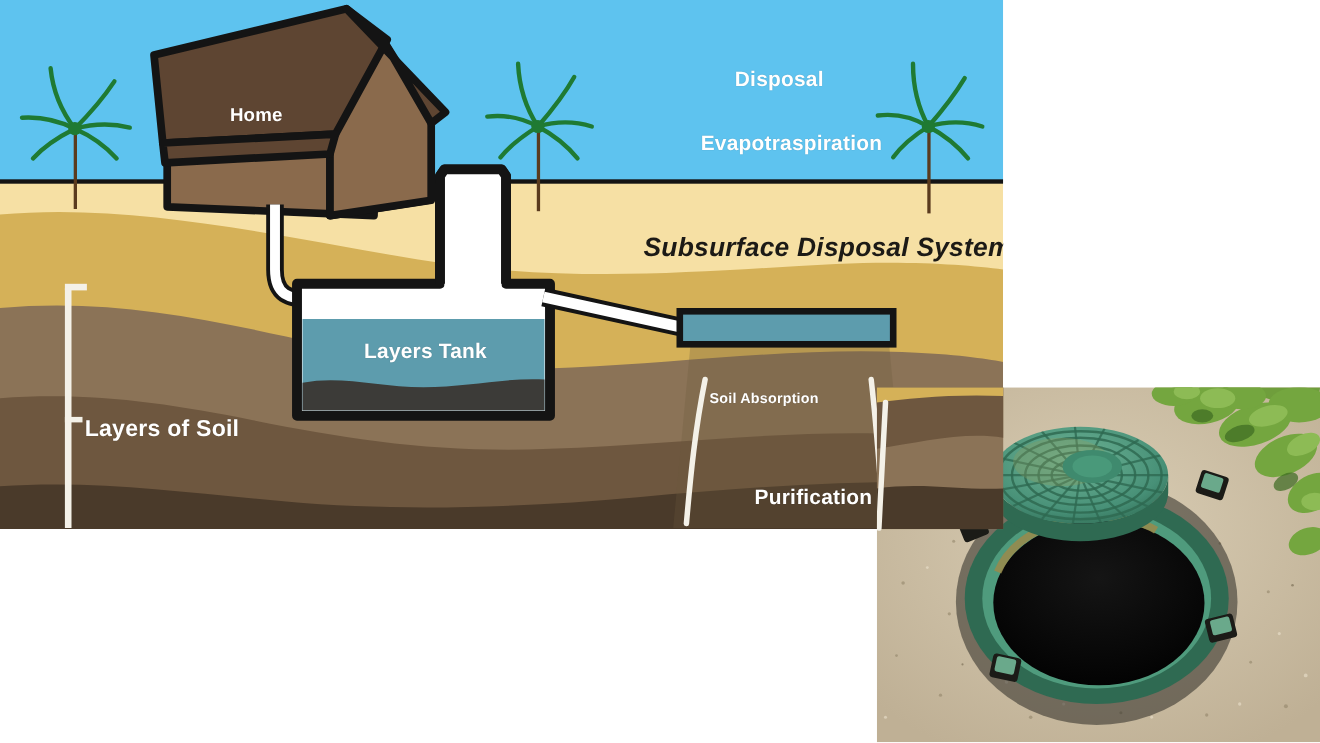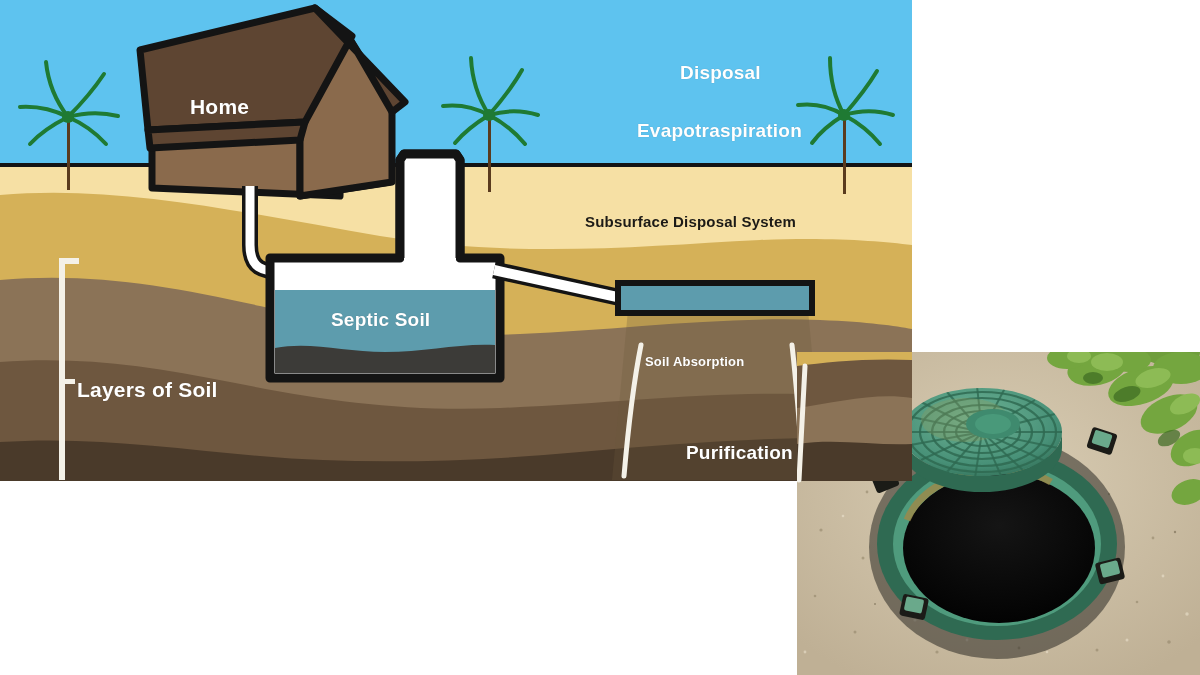--- a/index.html
+++ b/index.html
@@ -34,25 +34,25 @@
   .dlabel {
     position: absolute;
     font-weight: bold;
     letter-spacing: 0.2px;
     white-space: nowrap;
     line-height: 1;
   }
   .dlabel.white { color: #ffffff; text-shadow: 0 0 1px rgba(0,0,0,0.25); }
   .dlabel.dark  { color: #1c1a16; }
 
-  #label-home        { left: 190px; top: 96px;  font-size: 21px; }
+  #label-home        { left: 209px; top: 96px;  font-size: 17px; }
   #label-septic      { left: 331px; top: 310px; font-size: 19px; }
-  #label-disposal    { left: 668px; top: 63px;  font-size: 19px; margin-left: 12px; }
+  #label-disposal    { left: 668px; top: 63px;  font-size: 19px; }
   #label-evapo       { left: 637px; top: 121px; font-size: 19px; }
-  #label-subsurface  { left: 585px; top: 214px; font-size: 15px; }
+  #label-subsurface  { left: 585px; top: 214px; font-size: 24px; font-style: italic; }
   #label-soilabs     { left: 645px; top: 355px; font-size: 13px; }
   #label-purif       { left: 686px; top: 443px; font-size: 19px; }
   #label-layers      { left: 77px;  top: 379px; font-size: 21px; }
 
   
   #photo {
     position: absolute;
     left: 797px;
     top: 352px;
     width: 403px;
@@ -174,21 +174,21 @@
         <g>
           <rect x="59" y="262" width="6" height="218" fill="#f4f1e8"></rect>
           <rect x="59" y="258" width="20" height="6" fill="#f4f1e8"></rect>
           <rect x="59" y="379" width="16" height="5" fill="#f4f1e8"></rect>
         </g>
 
       </g>
     </svg>
 
     <div class="dlabel white" id="label-home">Home</div>
-    <div class="dlabel white" id="label-septic">Septic Soil</div>
+    <div class="dlabel white" id="label-septic">Layers Tank</div>
     <div class="dlabel white" id="label-disposal">Disposal</div>
     <div class="dlabel white" id="label-evapo">Evapotraspiration</div>
     <div class="dlabel dark" id="label-subsurface">Subsurface Disposal System</div>
     <div class="dlabel white" id="label-soilabs">Soil Absorption</div>
     <div class="dlabel white" id="label-purif">Purification</div>
     <div class="dlabel white" id="label-layers">Layers of Soil</div>
   </div>
 
   <div id="photo">
     <svg width="403" height="323" viewBox="0 0 403 323" xmlns="http://www.w3.org/2000/svg">

